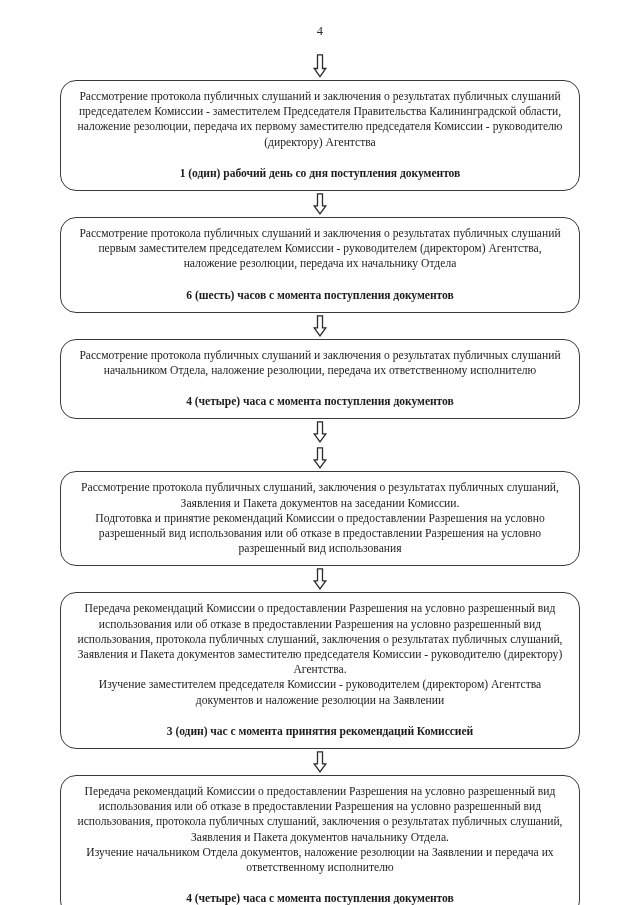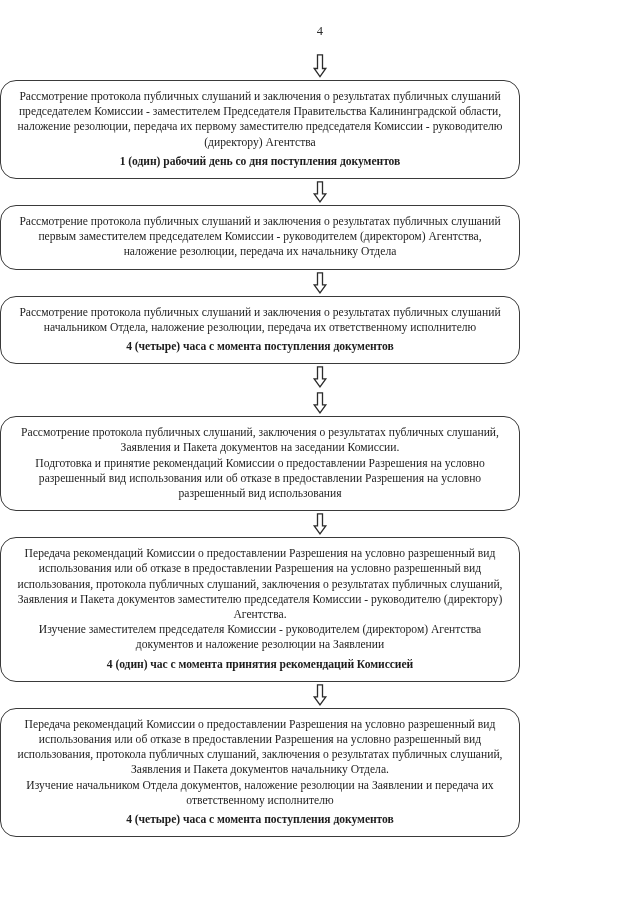--- a/index.html
+++ b/index.html
@@ -32,40 +32,41 @@
     letter-spacing: 0.2px;
   }
   .flow {
     position: absolute;
     top: 52px;
     left: 0;
     width: 640px;
   }
   .node-wrap {
     display: flex;
+    justify-content: center;
   }
   .node {
     box-sizing: border-box;
     width: 520px;
     border: 1.4px solid #3a3a3a;
     border-radius: 16px;
     padding: 8px 16px 9px 16px;
     text-align: center;
     background: #ffffff;
     box-shadow: 0 0 0 0 rgba(0,0,0,0);
   }
   .node p {
     margin: 0;
     font-size: 11.6px;
     line-height: 15.2px;
     color: #1d1d1d;
   }
   .node p.term {
     font-weight: bold;
-    margin-top: 4px;
+    margin-top: 16px;
     letter-spacing: -0.05px;
   }
   
   .connector {
     height: 26px;
     display: flex;
     align-items: center;
     justify-content: center;
   }
   .connector.lead {
@@ -105,20 +106,21 @@
 
     <div class="connector">
       <svg class="arrow-svg" width="16" height="22" viewBox="0 0 16 22">
         <path class="stroke" d="M5.5 0.8 L5.5 12.8 L2.2 12.8 L8 20.8 L13.8 12.8 L10.5 12.8 L10.5 0.8 Z"></path>
       </svg>
     </div>
 
     <div class="node-wrap">
       <div class="node">
         <p>Рассмотрение протокола публичных слушаний и заключения о результатах публичных слушаний первым заместителем председателем Комиссии - руководителем (директором) Агентства, наложение резолюции, передача их начальнику Отдела</p>
+        <p class="term">6 (шесть) часов с момента поступления документов</p>
       </div>
     </div>
 
     <div class="connector">
       <svg class="arrow-svg" width="16" height="22" viewBox="0 0 16 22">
         <path class="stroke" d="M5.5 0.8 L5.5 12.8 L2.2 12.8 L8 20.8 L13.8 12.8 L10.5 12.8 L10.5 0.8 Z"></path>
       </svg>
     </div>
 
     <div class="node-wrap">
@@ -149,21 +151,21 @@
 
     <div class="connector">
       <svg class="arrow-svg" width="16" height="22" viewBox="0 0 16 22">
         <path class="stroke" d="M5.5 0.8 L5.5 12.8 L2.2 12.8 L8 20.8 L13.8 12.8 L10.5 12.8 L10.5 0.8 Z"></path>
       </svg>
     </div>
 
     <div class="node-wrap">
       <div class="node">
         <p>Передача рекомендаций Комиссии о предоставлении Разрешения на условно разрешенный вид использования или об отказе в предоставлении Разрешения на условно разрешенный вид использования, протокола публичных слушаний, заключения о результатах публичных слушаний, Заявления и Пакета документов заместителю председателя Комиссии - руководителю (директору) Агентства.<br>Изучение заместителем председателя Комиссии - руководителем (директором) Агентства документов и наложение резолюции на Заявлении</p>
-        <p class="term">4 (один) час с момента принятия рекомендаций Комиссией</p>
+        <p class="term">3 (один) час с момента принятия рекомендаций Комиссией</p>
       </div>
     </div>
 
     <div class="connector">
       <svg class="arrow-svg" width="16" height="22" viewBox="0 0 16 22">
         <path class="stroke" d="M5.5 0.8 L5.5 12.8 L2.2 12.8 L8 20.8 L13.8 12.8 L10.5 12.8 L10.5 0.8 Z"></path>
       </svg>
     </div>
 
     <div class="node-wrap">

